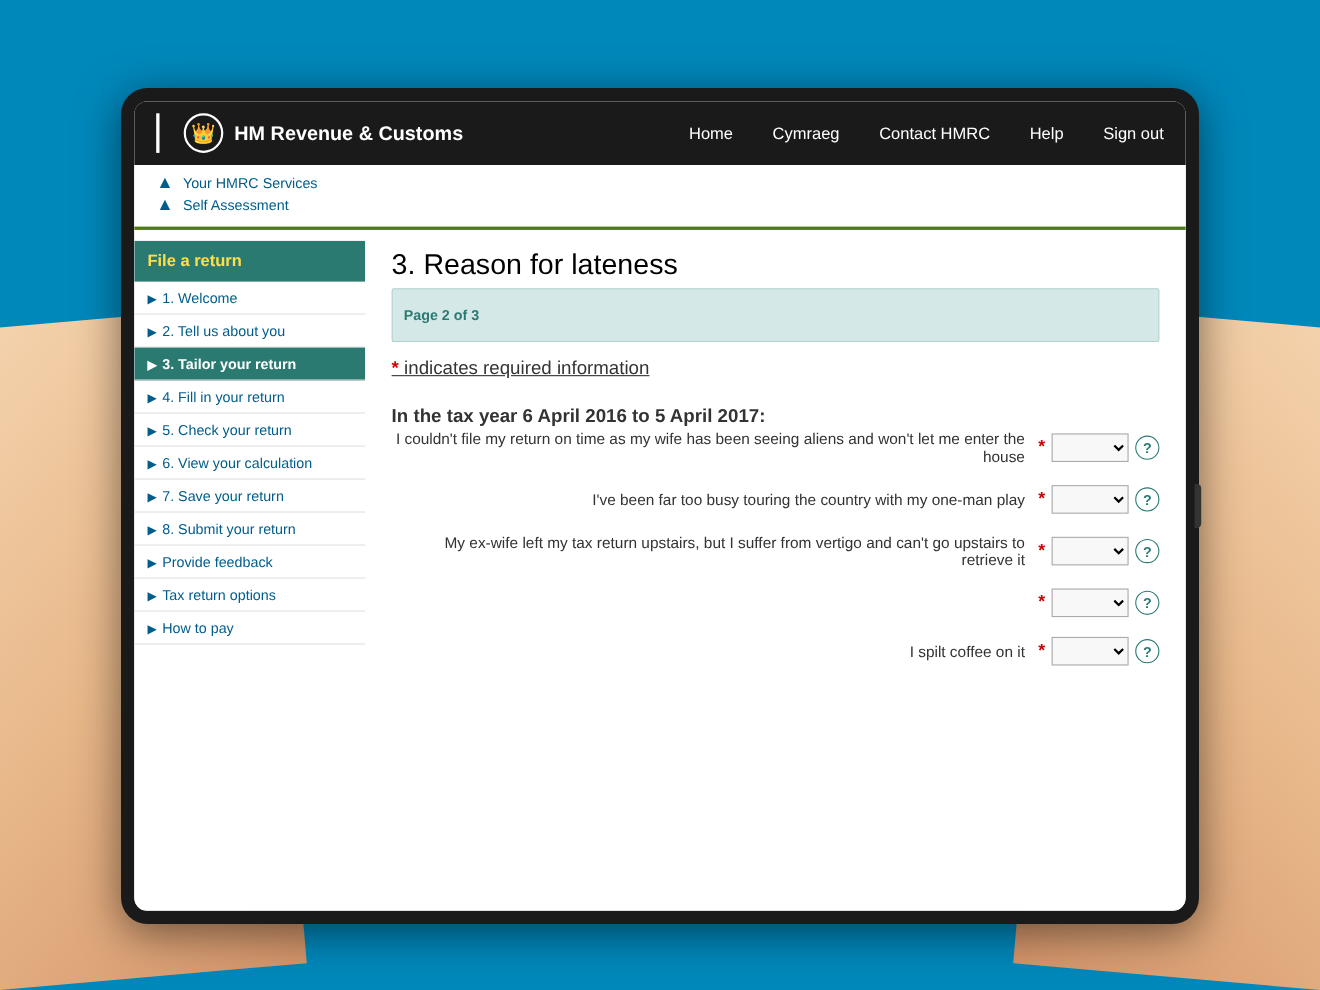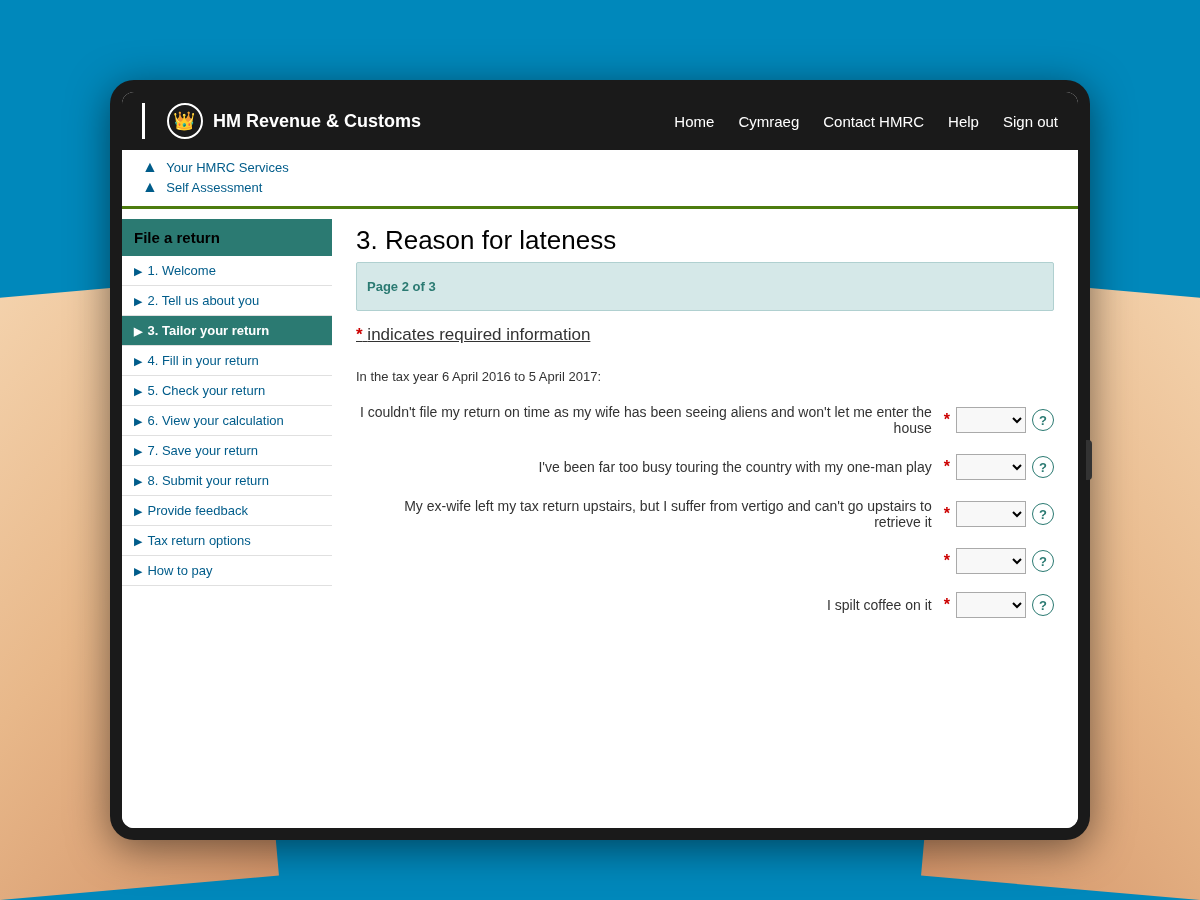--- a/index.html
+++ b/index.html
@@ -104,21 +104,21 @@
 
     .header-separator {
       width: 3px;
       height: 36px;
       background: #fff;
       margin-right: 12px;
     }
 
     .header-nav {
       display: flex;
-      gap: 24px;
+      gap: 36px;
       align-items: flex-start;
     }
 
     .header-nav a {
       color: #fff;
       text-decoration: none;
       font-size: 15px;
     }
 
     
@@ -155,21 +155,21 @@
     
     .sidebar {
       width: 210px;
       flex-shrink: 0;
       background: #fff;
       padding: 10px 0;
     }
 
     .sidebar-header {
       background: #2b7a72;
-      color: #000000;
+      color: #fde047;
       padding: 10px 12px;
       font-size: 15px;
       font-weight: bold;
     }
 
     .sidebar-item {
       display: flex;
       align-items: flex-start;
       padding: 7px 10px 7px 12px;
       border-bottom: 1px solid #e0e0e0;
@@ -224,23 +224,24 @@
       margin-bottom: 24px;
       text-decoration: underline;
     }
 
     .required-star {
       color: #cc0000;
       font-weight: bold;
     }
 
     .tax-year-note {
-      font-size: 13px;
+      font-size: 17px;
       color: #333;
-      margin-bottom: 20px;
+      margin-bottom: 2px;
+      font-weight: bold;
     }
 
     
     .form-row {
       display: flex;
       align-items: center;
       justify-content: flex-end;
       margin-bottom: 18px;
       gap: 4px;
     }

